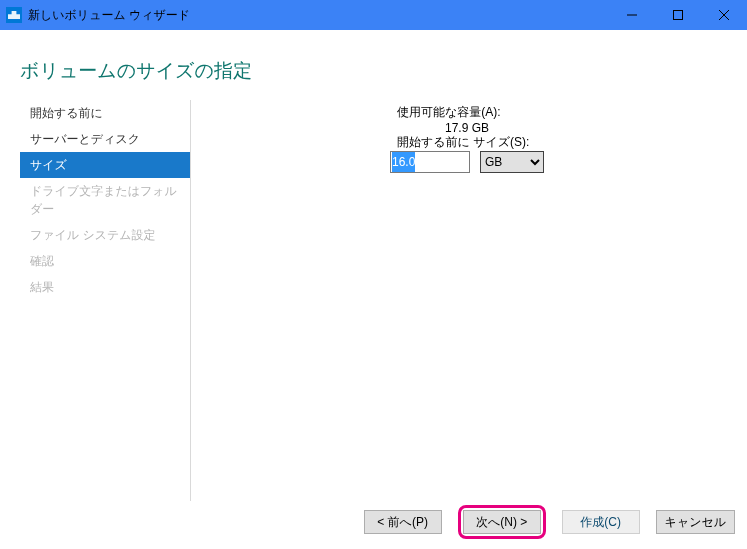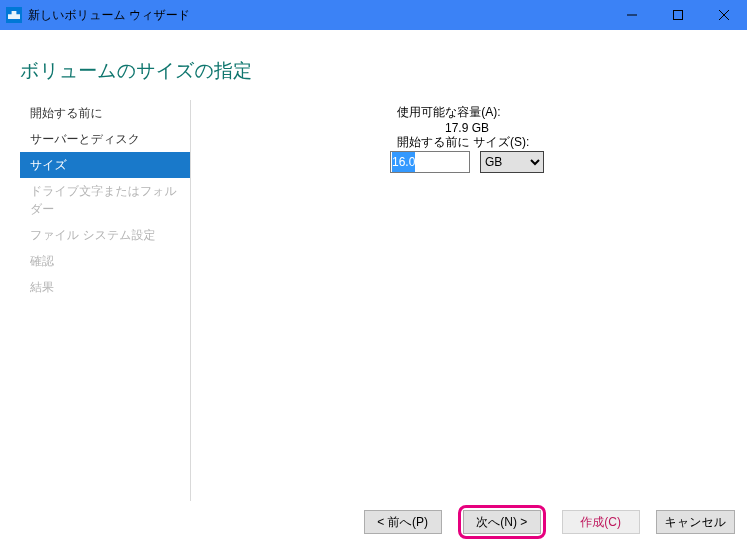--- a/index.html
+++ b/index.html
@@ -151,21 +151,21 @@
     border: 1px solid #adadad;
     background: #e1e1e1;
     font: inherit;
     padding: 0 8px;
     cursor: default;
     display:inline-flex;
     align-items:center;
     justify-content:center;
   }
   .btn.disabled {
-    color: #be185d;
+    color: #0c4a6e;
     border-color: #cfcfcf;
     background: #efefef;
   }
   .next-wrap {
     border: 3px solid #e6007e;
     border-radius: 8px;
     padding: 2px;
     display:inline-flex;
   }
 </style>

